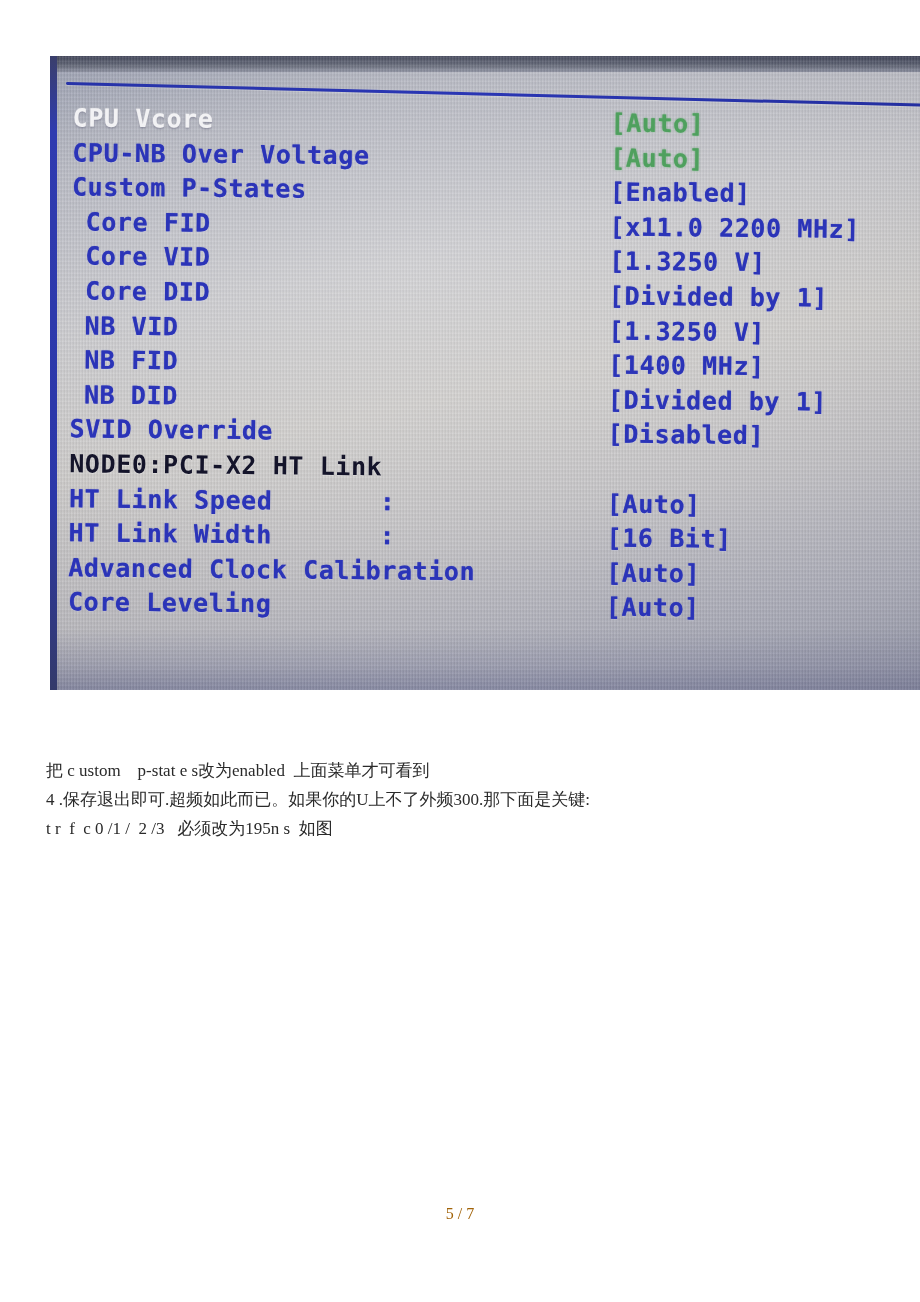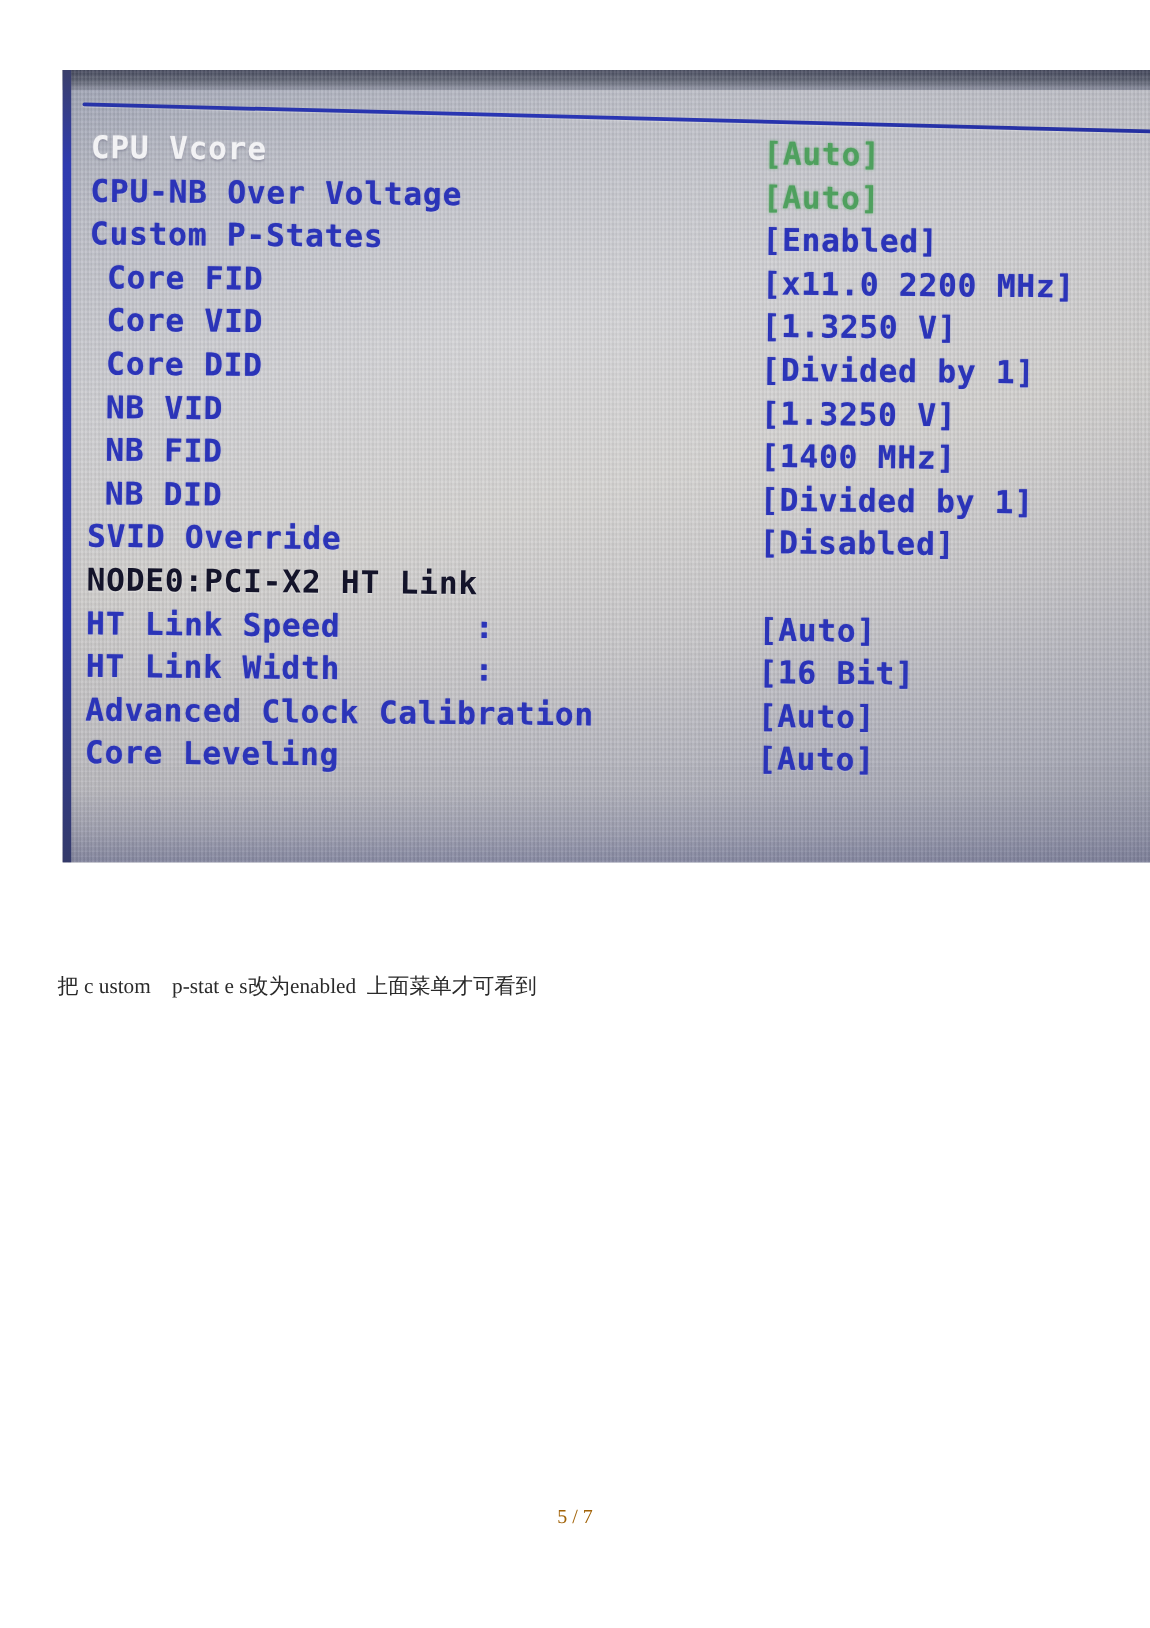--- a/index.html
+++ b/index.html
@@ -166,21 +166,20 @@
     color: #14142a;
     text-shadow: 0 1px 1px rgba(255,255,255,0.35);
   }
 
   
   .caption-block {
     position: absolute;
     left: 46px;
     top: 756px;
     width: 700px;
-    margin-top: 18px;
   }
   .caption-line {
     font-family: "Liberation Serif", "DejaVu Serif", serif;
     font-size: 17px;
     color: #2a2a2a;
     line-height: 29px;
     white-space: pre;
   }
 
   
@@ -266,15 +265,17 @@
         <span class="bios-label c-blue">Core Leveling</span>
         <span class="bios-value c-blue">[Auto]</span>
       </div>
     </div>
 
   <div class="photo-bottom-fade"></div>
 </div>
 
 <div class="caption-block">
   <div class="caption-line">把 c ustom    p-stat e s改为enabled  上面菜单才可看到</div>
+  <div class="caption-line">4 .保存退出即可.超频如此而已。如果你的U上不了外频300.那下面是关键:</div>
+  <div class="caption-line">t r  f  c 0 /1 /  2 /3   必须改为195n s  如图</div>
 </div>
 
 <div class="page-footer">5 / 7</div>
 
 </body></html>

